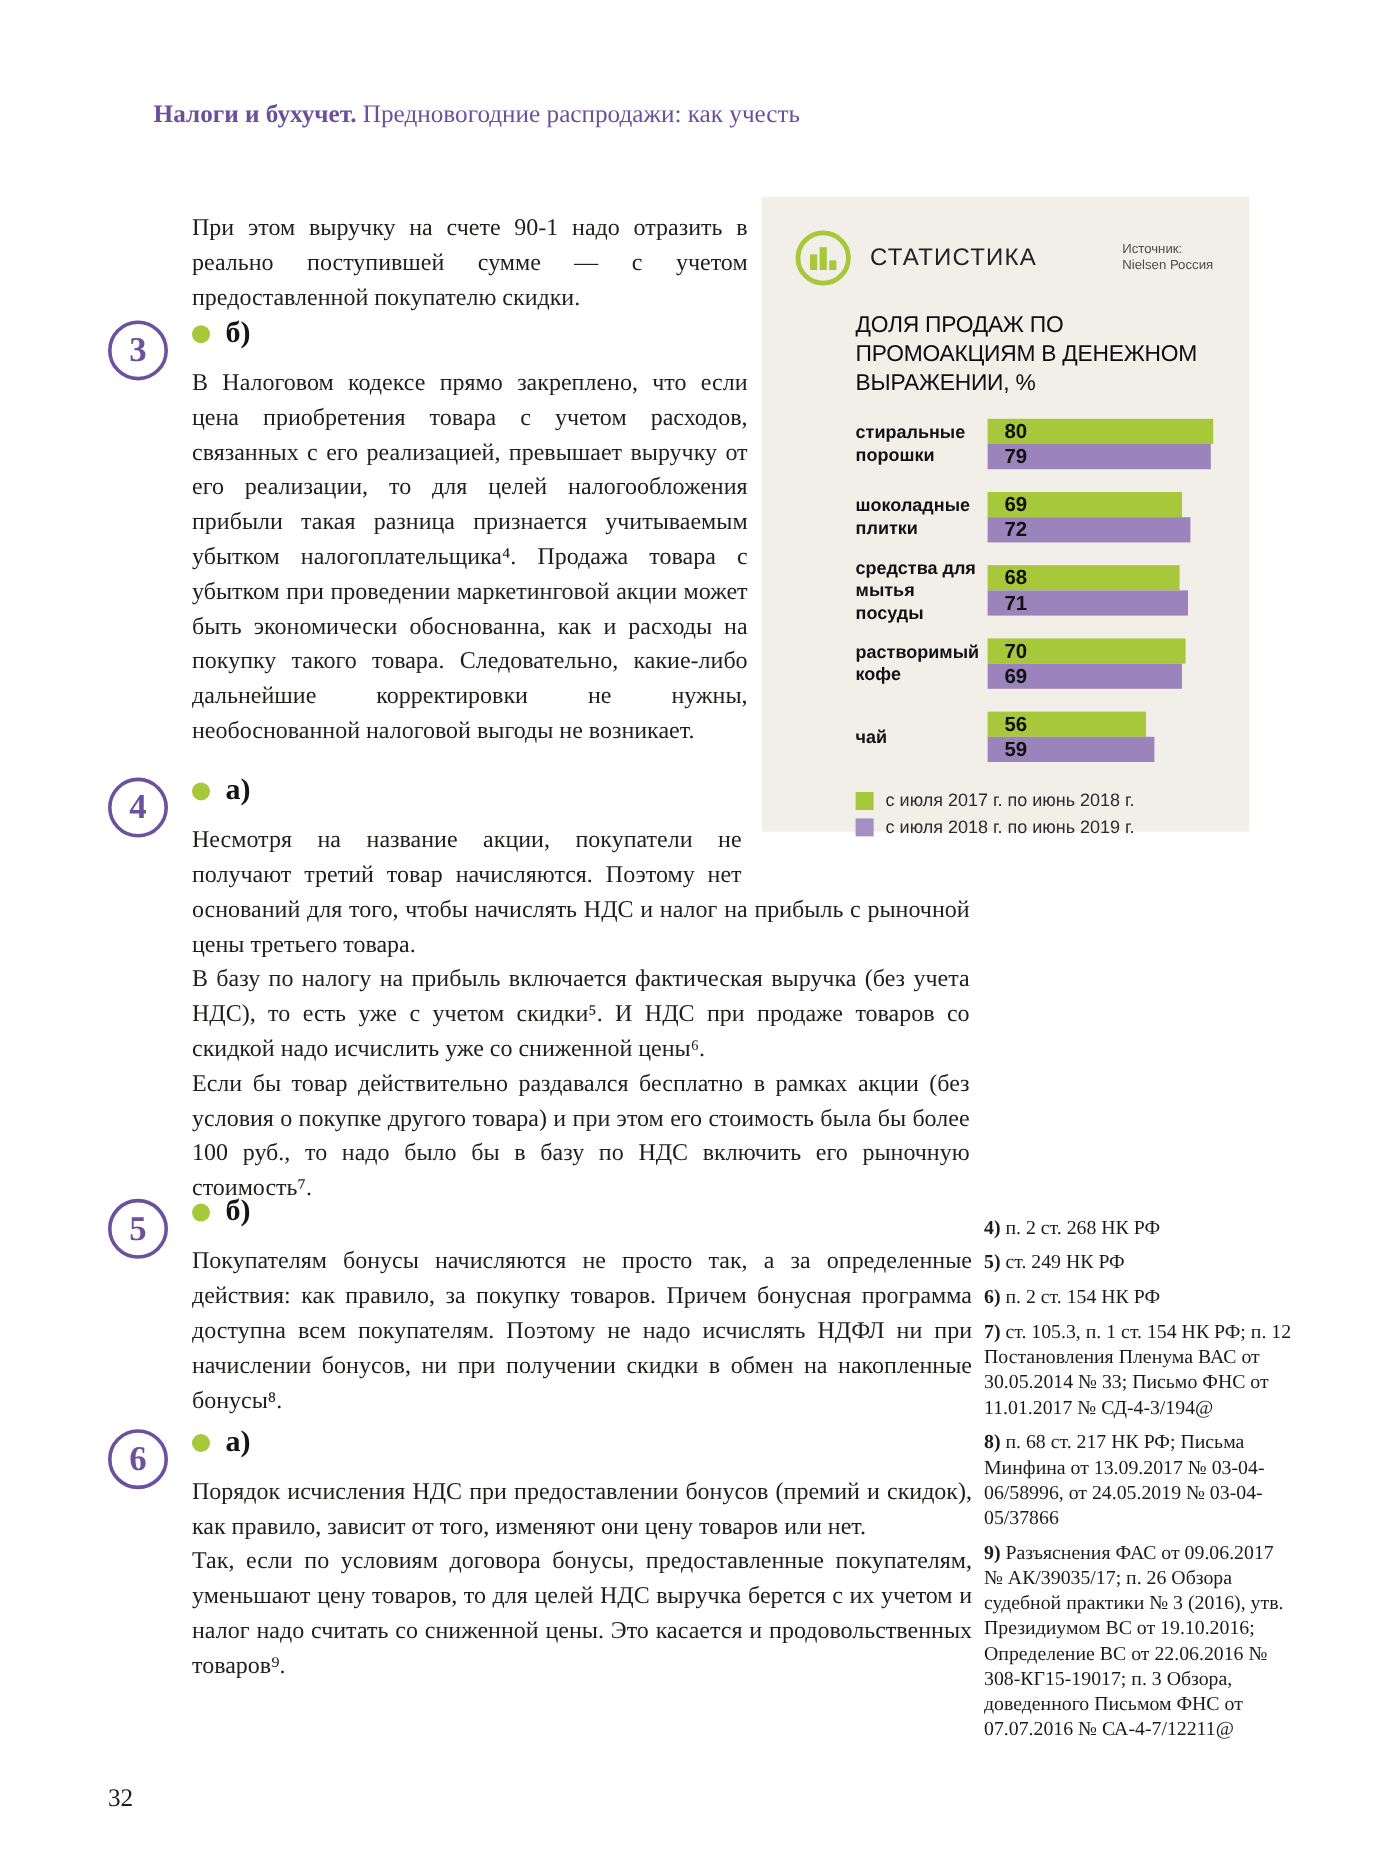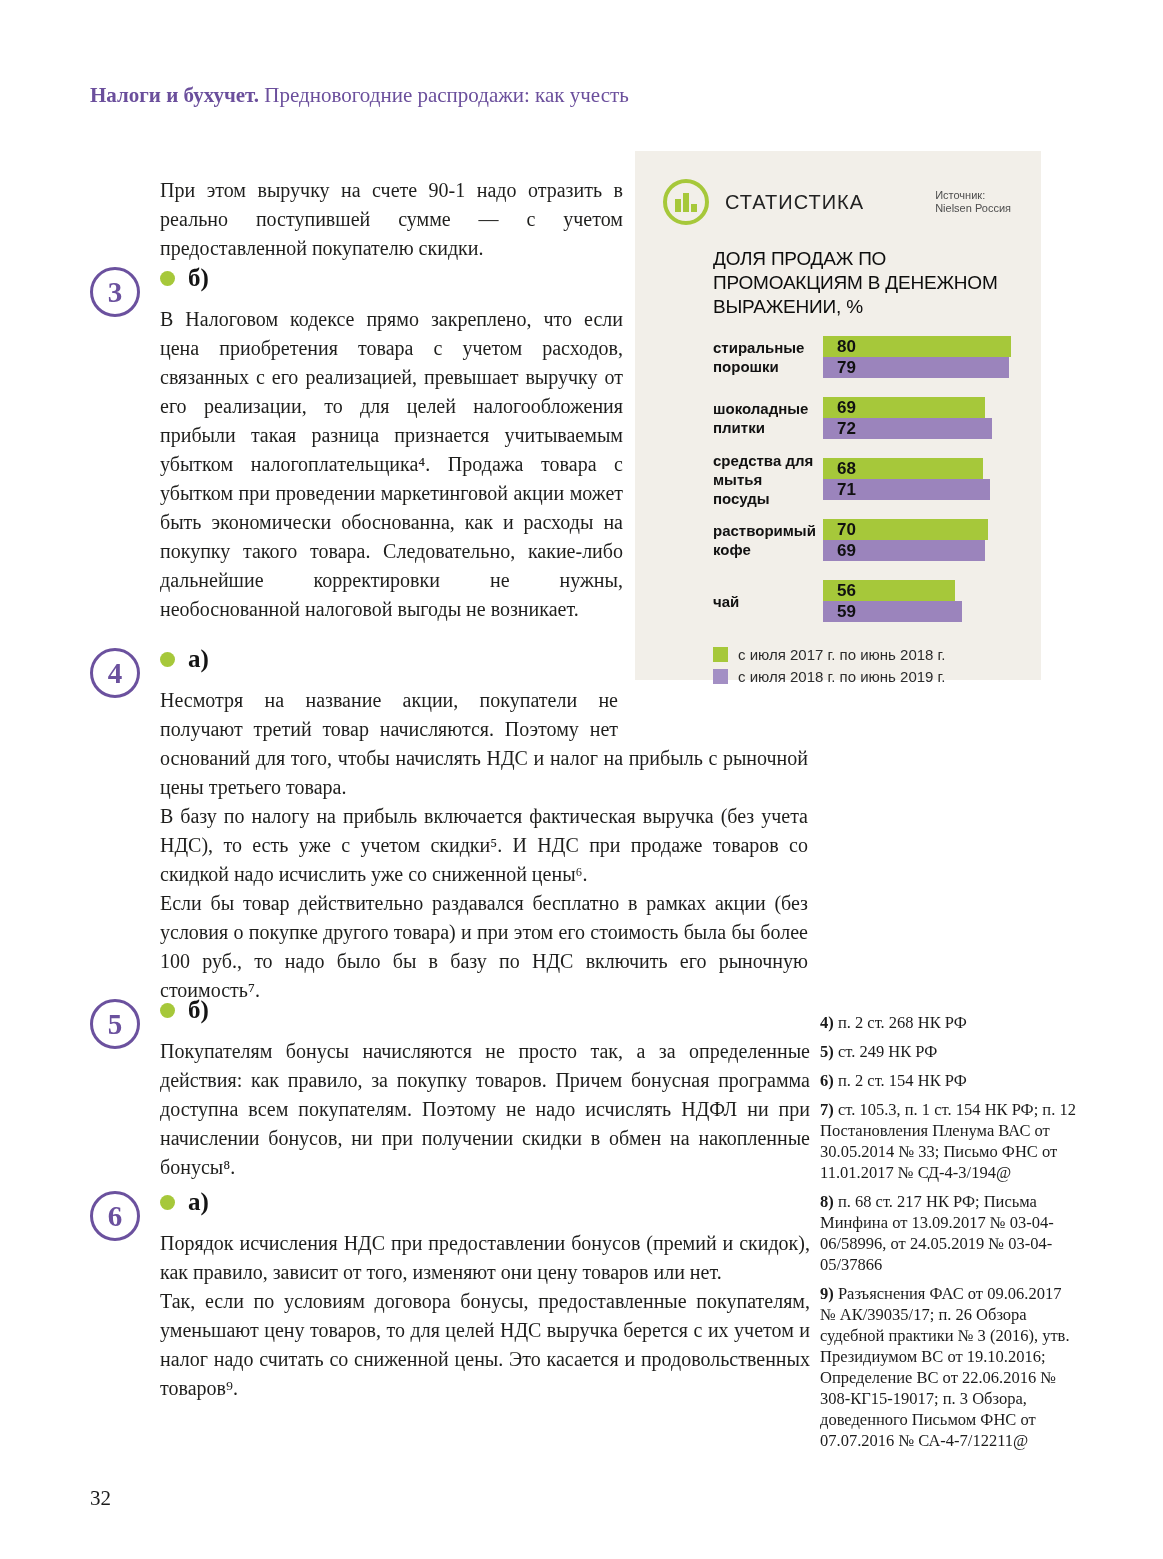--- a/index.html
+++ b/index.html
@@ -1,42 +1,42 @@
 <!DOCTYPE html>
 <html lang="ru"><head>
 <meta charset="utf-8">
 <style>
   html,body{margin:0;padding:0;background:#fff;}
   .page{position:relative;width:1163px;height:1559px;background:#ffffff;overflow:hidden;
         font-family:"Liberation Serif", serif;color:#1e1e1c;}
 
   
   .runhead{position:absolute;left:90px;top:82px;font-size:21px;line-height:26px;color:#6b4f9c;}
-  .rh-brand{font-weight:bold;}
+  .rh-brand{font-weight:bold;margin-left:38px;}
 
   
   .body-text{font-size:20px;line-height:29px;text-align:justify;color:#1e1e1c;}
   .body-text p{margin:0;}
   .intro{position:absolute;left:160px;top:176px;width:463px;}
 
   
   .circle{position:absolute;left:90px;width:50px;height:50px;border:3px solid #6b519e;border-radius:50%;
           display:flex;align-items:center;justify-content:center;
           font-weight:bold;font-size:29px;color:#6b519e;box-sizing:border-box;}
 
   
   .sec-head{position:absolute;left:160px;display:flex;align-items:center;}
   .bullet{width:15px;height:15px;border-radius:50%;background:#a6c83a;margin-right:13px;flex:none;}
   .sec-label{font-weight:bold;font-size:25px;color:#141414;}
 
   .sec-body{position:absolute;left:160px;}
   .wrap-spacer{float:right;width:190px;height:58px;}
 
   
-  .statbox{position:absolute;left:635px;top:151px;width:406px;height:529px;background:#f2efe9;
+  .statbox{position:absolute;left:635px;top:164px;width:406px;height:529px;background:#f2efe9;
            box-sizing:border-box;padding:28px 30px 0 0;font-family:"Liberation Sans", sans-serif;}
   .sb-head{display:flex;align-items:center;padding-left:28px;height:46px;}
   .sb-icon{width:46px;height:46px;border:4px solid #a6c83a;border-radius:50%;box-sizing:border-box;
            display:flex;align-items:flex-end;justify-content:center;gap:2px;padding-bottom:9px;flex:none;}
   .sb-icon i{display:block;width:6px;background:#a6c83a;}
   .sb-icon .b1{height:13px;}
   .sb-icon .b2{height:19px;}
   .sb-icon .b3{height:8px;}
   .sb-label{font-size:20px;letter-spacing:1px;color:#222;margin-left:16px;}
   .sb-source{margin-left:auto;font-size:11px;line-height:13px;color:#4d4d4d;white-space:pre-line;}

